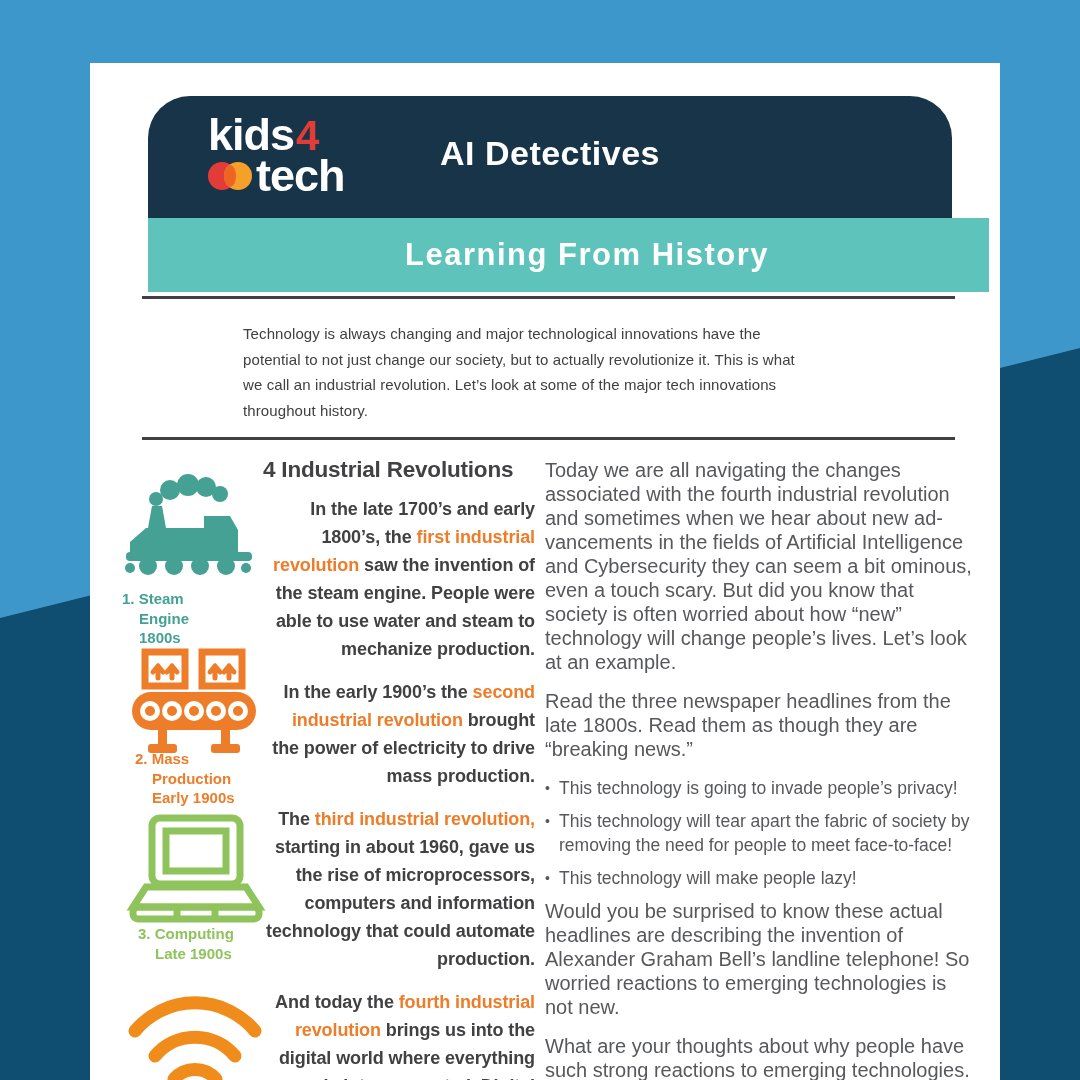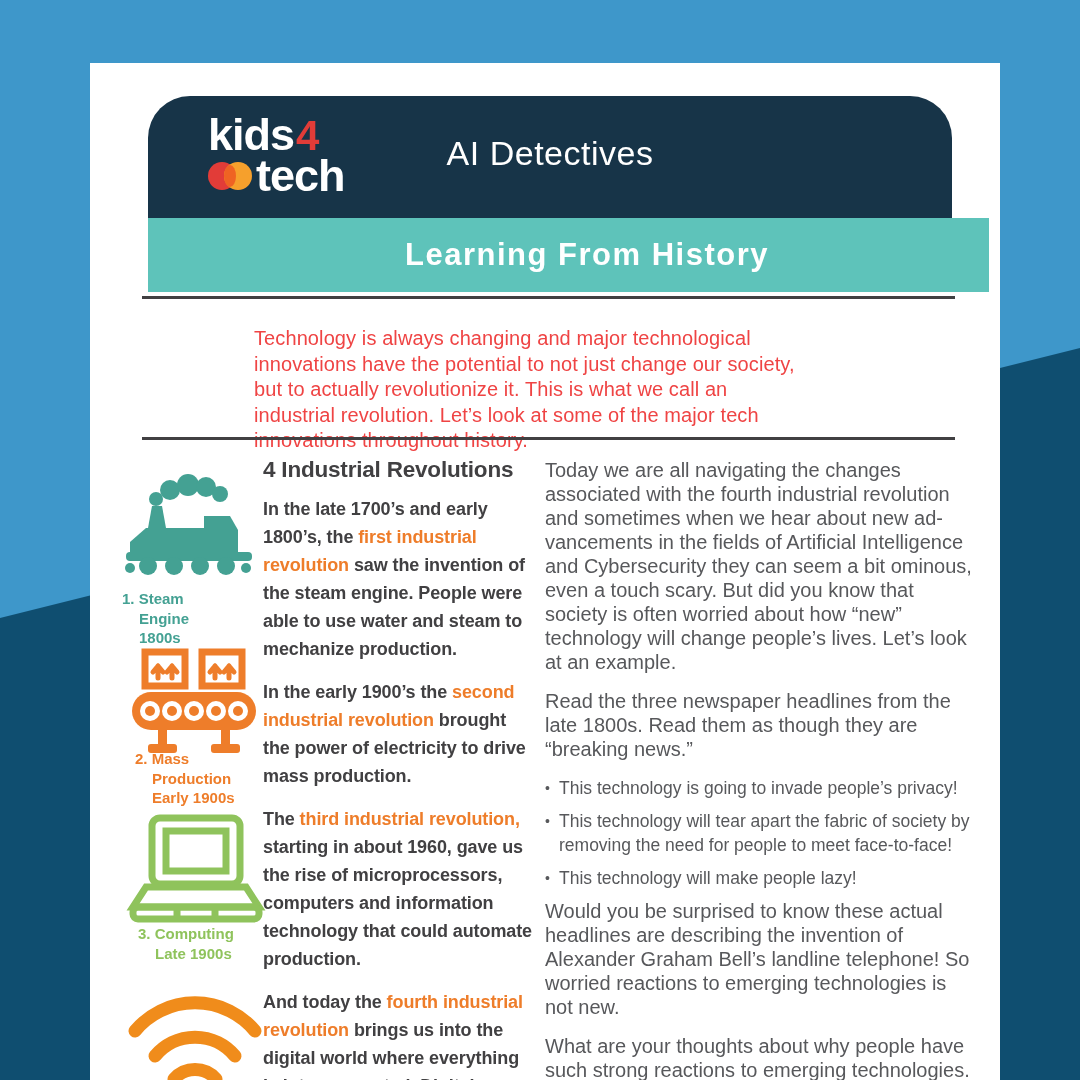--- a/index.html
+++ b/index.html
@@ -27,46 +27,46 @@
   .logo-word{color:#ffffff;font-weight:bold;font-size:45px;letter-spacing:-1px;}
   .logo-digit{color:#e23c38;font-weight:bold;font-size:42px;margin-left:2px;}
   .logo-line2{display:flex;align-items:center;margin-top:-4px;}
   .mc{position:relative;width:46px;height:30px;margin-right:2px;}
   .mc .c{position:absolute;top:1px;width:28px;height:28px;border-radius:50%;}
   .mc .c.red{left:0;background:#e23c38;}
   .mc .c.org{left:16px;background:#f6a02c;}
   .mc .lens{position:absolute;left:16px;top:4px;width:12px;height:22px;border-radius:50% / 50%;background:#ef6323;}
   .hdr-title{
     position:absolute;left:0;right:0;top:38px;text-align:center;
-    color:#ffffff;font-size:34px;font-weight:normal;letter-spacing:.5px;
+    color:#ffffff;font-size:34px;font-weight:bold;letter-spacing:.5px;
   }
   .grades{
     position:absolute;right:30px;top:27px;width:76px;height:76px;border-radius:50%;
     background:#70c8c1;color:#173448;display:flex;flex-direction:column;
     align-items:center;justify-content:center;font-weight:bold;
   }
   .grades .g1{font-size:13.5px;letter-spacing:.3px;}
   .grades .g2{font-size:16px;margin-top:2px;}
   .tealbar{
     position:absolute;left:58px;top:155px;width:804px;height:74px;
     background:#5ec3ba;display:flex;align-items:center;justify-content:center;padding-left:37px;
   }
   .tealbar .t{color:#ffffff;font-size:31px;font-weight:bold;letter-spacing:1.5px;}
   .rule{position:absolute;left:52px;width:813px;height:2.5px;background:#414042;}
   .rule.r1{top:233px;}
   .rule.r2{top:374px;}
   
   .intro{
-    position:absolute;left:164px;top:243px;width:560px;
-    color:#ef4444;font-size:20px;line-height:25.5px;letter-spacing:.1px;
+    position:absolute;left:153px;top:243px;width:560px;
+    color:#404040;font-size:15px;line-height:25.5px;letter-spacing:.1px;
   }
   
   .mid-col{position:absolute;left:173px;top:394px;width:272px;color:#414042;}
   .mid-col h2{margin:0 0 12px 0;font-size:22.5px;font-weight:bold;letter-spacing:-.2px;}
-  .mid-col p{margin:8px 0 15px 0;font-size:18px;line-height:28px;font-weight:bold;letter-spacing:-.1px;}
+  .mid-col p{margin:8px 0 15px 0;font-size:18px;line-height:28px;font-weight:bold;letter-spacing:-.1px;text-align:right;}
   .hl{color:#ee7d2a;}
   .right-col{position:absolute;left:455px;top:395px;width:428px;color:#57585b;}
   .right-col p{margin:0 0 15px 0;font-size:20px;line-height:24px;}
   .bullets{margin:0 0 6px 0;}
   .bullet-row{display:flex;margin:0 0 9px 0;font-size:17.5px;line-height:24px;}
   .bullet-dot{width:14px;flex:none;font-size:14px;line-height:24px;}
   
   .ticon{position:absolute;}
   .tlabel{position:absolute;font-size:15px;font-weight:bold;line-height:19.5px;}
   .tlabel div:not(:first-child){padding-left:17px;}

